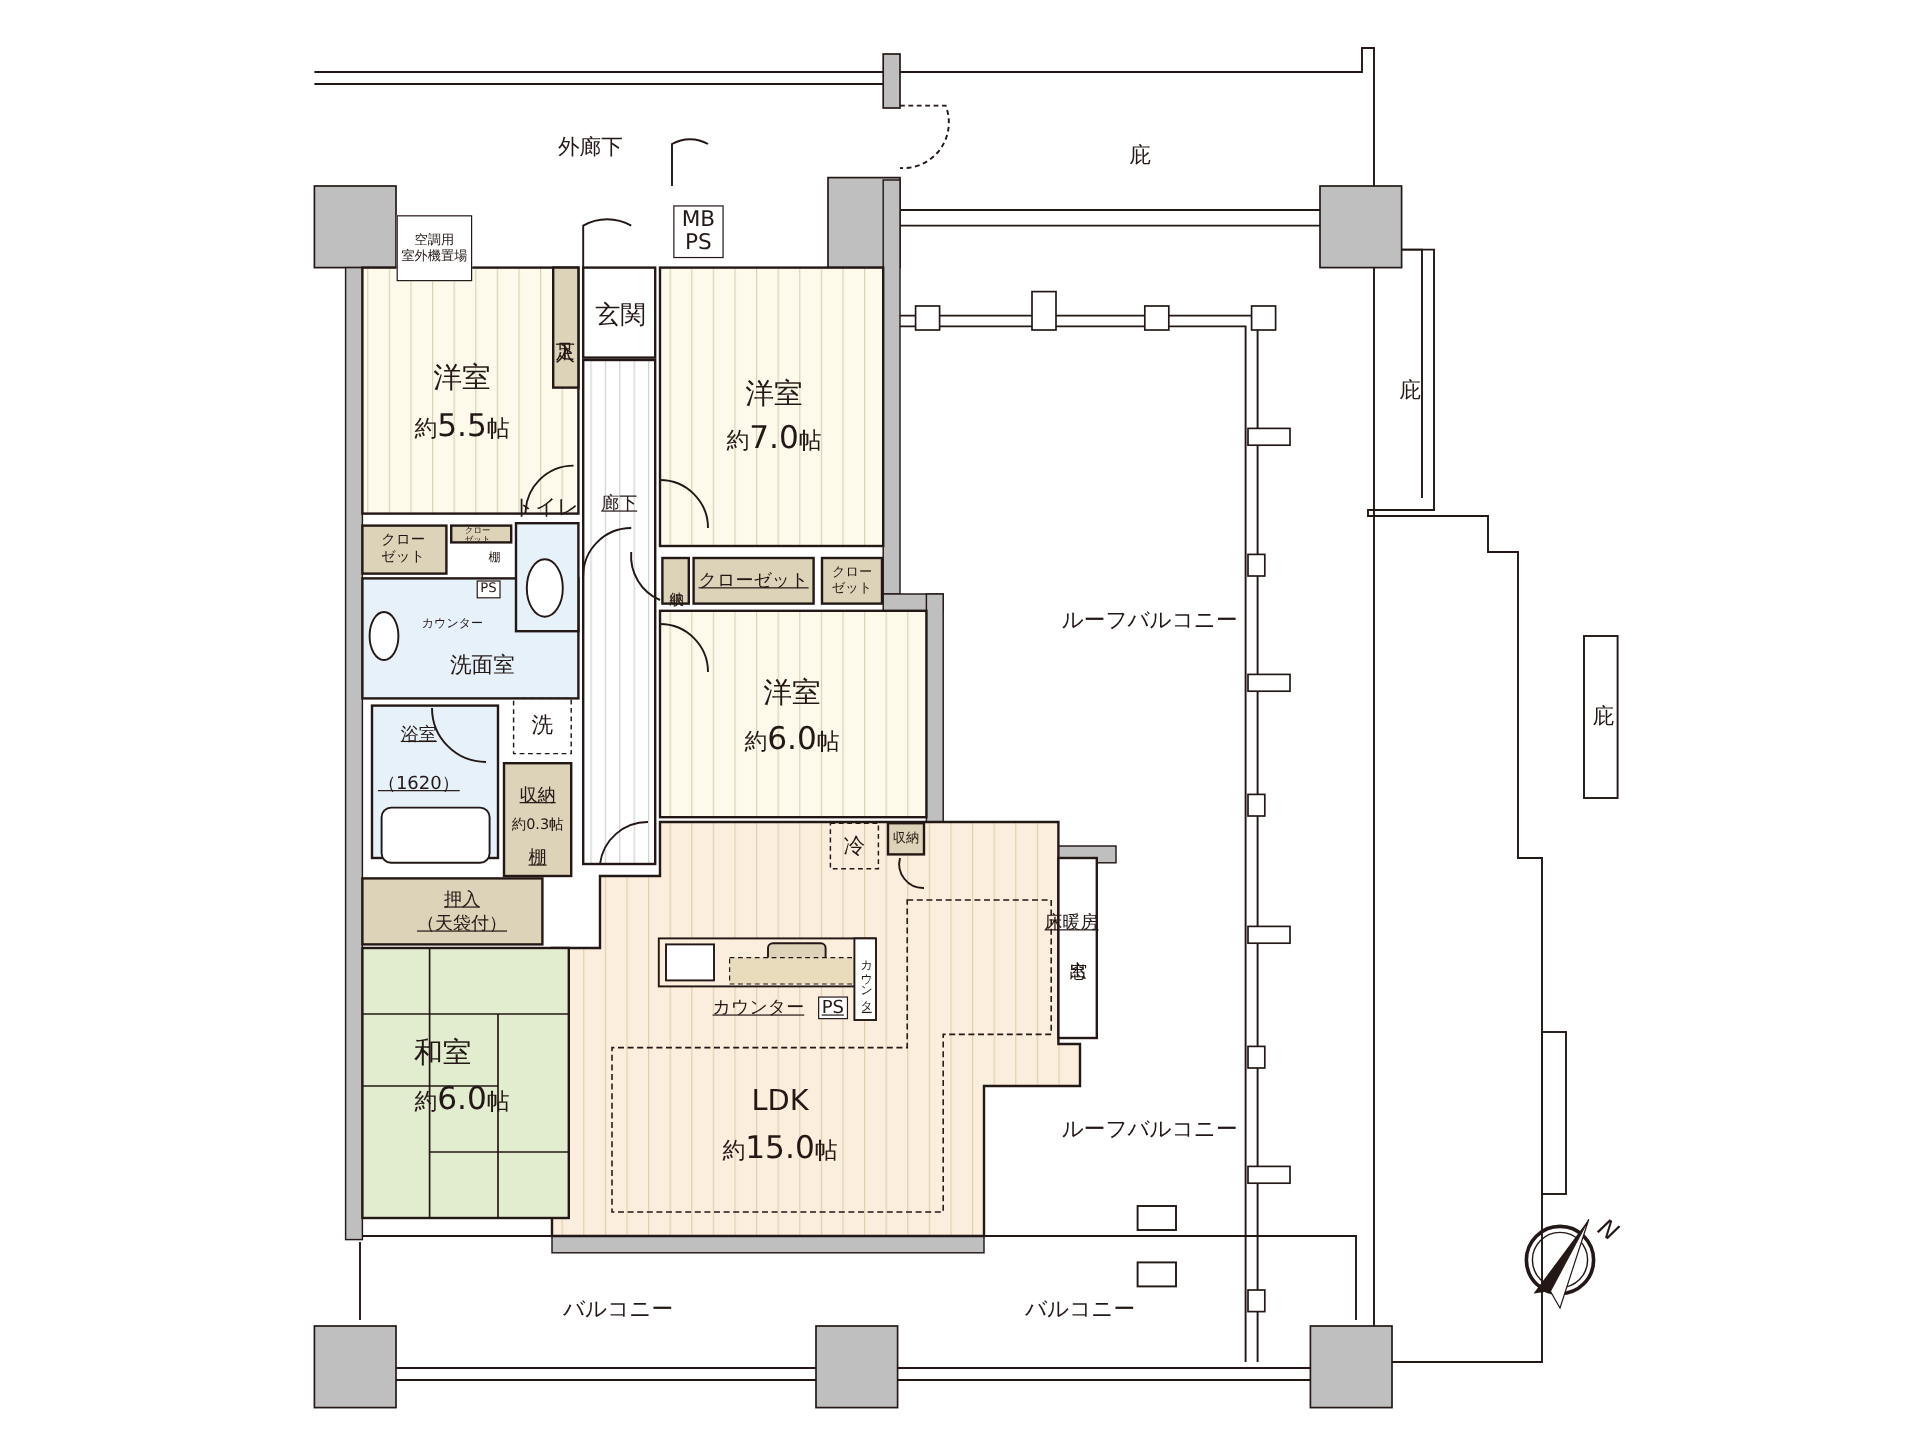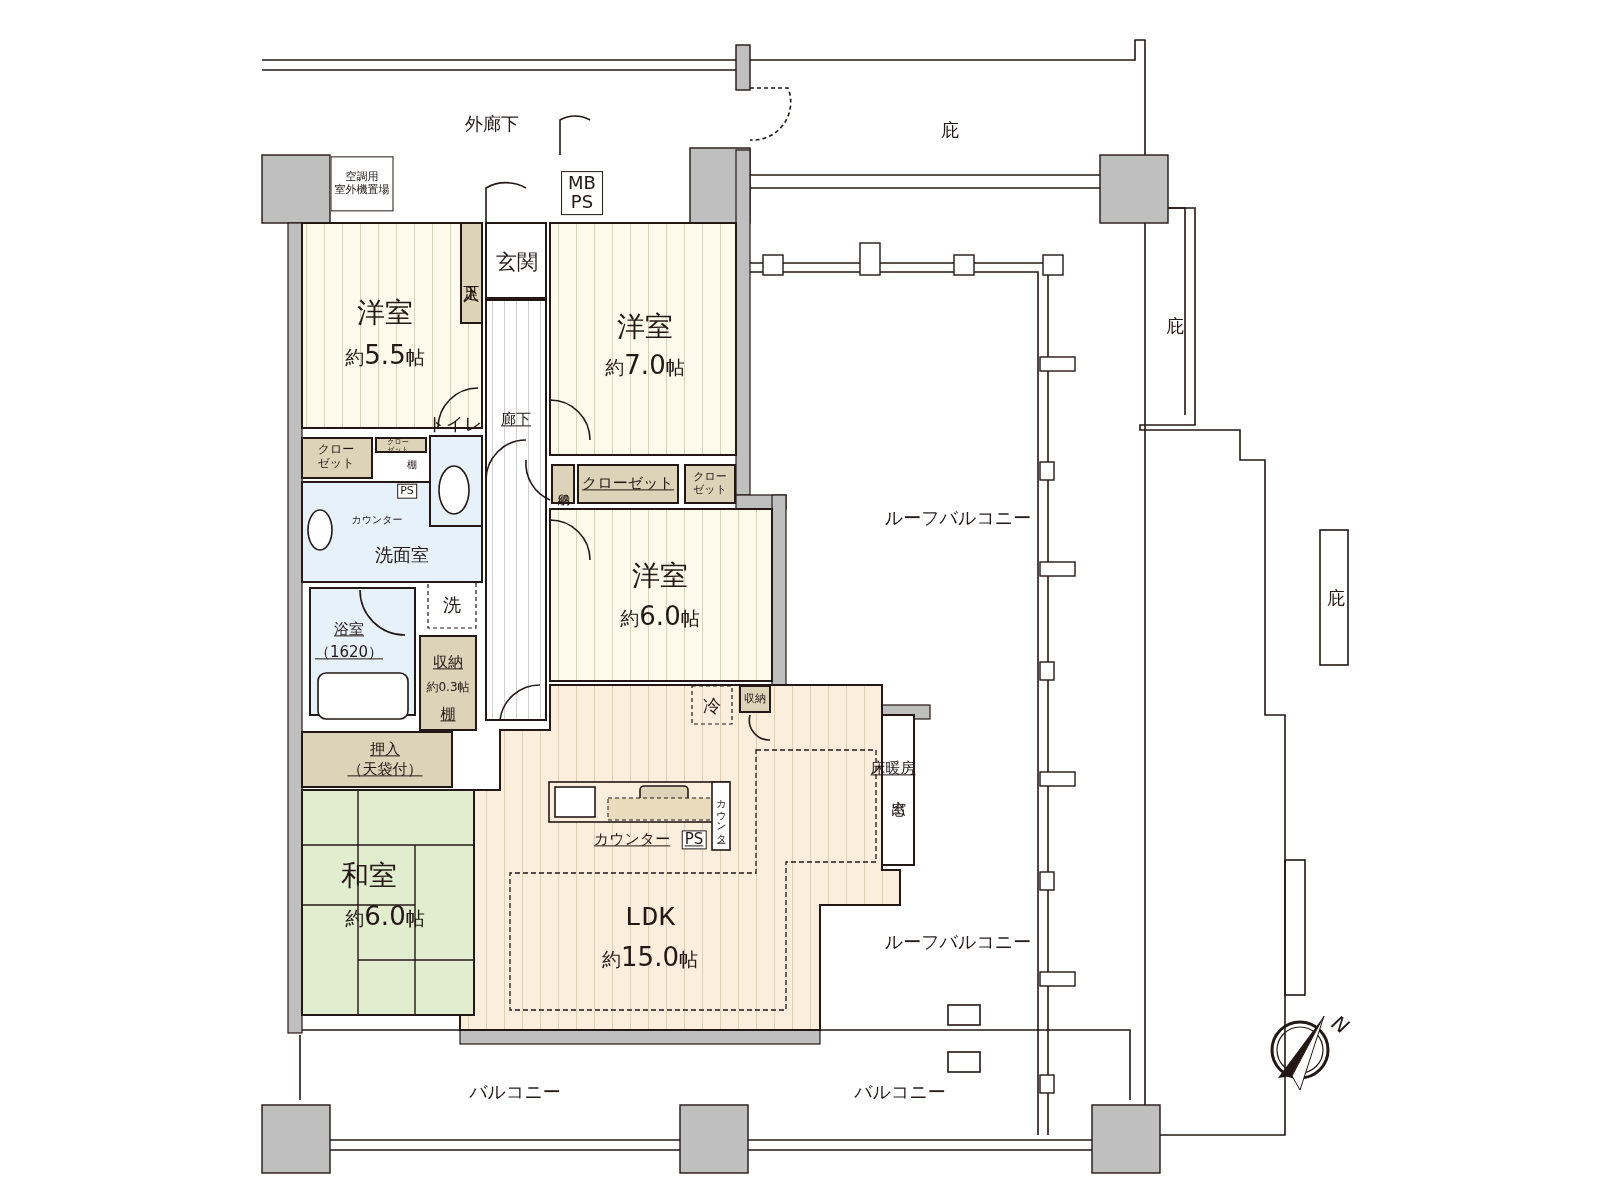--- a/index.html
+++ b/index.html
@@ -1,19 +1,19 @@
 <!DOCTYPE html>
 <html><head>
 <meta charset="utf-8">
 <style>
   html,body{margin:0;padding:0;background:#fff;}
   body{width:1600px;height:1200px;position:relative;overflow:hidden;font-family:"DejaVu Sans","Liberation Sans",sans-serif;color:#231815;}
   #plan{position:absolute;left:0;top:0;width:1600px;height:1200px;}
   .lbl{position:absolute;white-space:nowrap;transform:translate(-50%,-50%);text-align:center;line-height:1.15;}
-  .big{font-size:28px;font-family:Liberation Mono, monospace;}
+  .big{font-size:24px;}
   .area{font-size:19px;}
   .area b{font-weight:normal;font-size:26px;}
   .mid{font-size:18px;}
   .sm{font-size:15px;text-decoration:underline;}
   .xs{font-size:11px;}
   .vert{writing-mode:vertical-rl;text-orientation:upright;transform:translate(-50%,-50%);}
 </style>
 </head>
 <body>
 
@@ -166,21 +166,21 @@
 </svg>
 
 <div class="lbl mid" style="left:492px;top:124px">外廊下</div>
 <div class="lbl mid" style="left:950px;top:130px">庇</div>
 <div class="lbl mid" style="left:1175px;top:326px">庇</div>
 <div class="lbl mid" style="left:1336px;top:598px">庇</div>
 <div class="lbl mid" style="left:958px;top:518px">ルーフバルコニー</div>
 <div class="lbl mid" style="left:958px;top:942px">ルーフバルコニー</div>
 <div class="lbl mid" style="left:515px;top:1092px">バルコニー</div>
 <div class="lbl mid" style="left:900px;top:1092px">バルコニー</div>
-<div class="lbl xs" style="left:362px;top:184px;border:1px solid #231815;background:#fff;padding:14px 3px"><span>空調用</span><br><span>室外機置場</span></div>
+<div class="lbl xs" style="left:362px;top:207px;border:1px solid #231815;background:#fff;padding:14px 3px"><span>空調用</span><br><span>室外機置場</span></div>
 <div class="lbl mid" style="left:582px;top:193px;line-height:1.05;background:#fff;border:1.5px solid #231815;padding:2px 6px"><span>MB</span><br><span>PS</span></div>
 <div class="lbl" style="left:1340px;top:1025px;font-style:italic;font-size:20px;transform:translate(-50%,-50%) rotate(35deg)">N</div>
 
 <div class="lbl big" style="left:385px;top:315px">洋室</div>
 <div class="lbl area" style="left:385px;top:356px"><span>約</span><b>5.5</b><span>帖</span></div>
 
 <div class="lbl big" style="left:645px;top:329px">洋室</div>
 <div class="lbl area" style="left:645px;top:366px"><span>約</span><b>7.0</b><span>帖</span></div>
 
 <div class="lbl big" style="left:660px;top:578px">洋室</div>
@@ -190,21 +190,21 @@
 <div class="lbl area" style="left:385px;top:917px"><span>約</span><b>6.0</b><span>帖</span></div>
 
 <div class="lbl big" style="left:650px;top:918px">LDK</div>
 <div class="lbl area" style="left:650px;top:958px"><span>約</span><b>15.0</b><span>帖</span></div>
 
 <div class="lbl" style="left:517px;top:262px;font-size:21px">玄関</div>
 <div class="lbl vert" style="left:471px;top:273px;font-size:16px">下足入</div>
 <div class="lbl sm" style="left:516px;top:420px">廊下</div>
 <div class="lbl mid" style="left:455px;top:424px">トイレ</div>
 <div class="lbl mid" style="left:402px;top:555px">洗面室</div>
-<div class="lbl sm" style="left:349px;top:630px">浴室</div>
+<div class="lbl sm" style="left:349px;top:612px">浴室</div>
 <div class="lbl sm" style="left:349px;top:653px">（1620）</div>
 <div class="lbl mid" style="left:452px;top:605px">洗</div>
 
 <div class="lbl sm" style="left:448px;top:663px">収納</div>
 <div class="lbl xs" style="left:448px;top:688px;font-size:12px"><span>約</span><span>0.3</span><span>帖</span></div>
 <div class="lbl sm" style="left:448px;top:715px">棚</div>
 <div class="lbl xs" style="left:412px;top:465px;font-size:10px">棚</div>
 
 <div class="lbl xs" style="left:336px;top:457px;font-size:12px;white-space:pre-line">クロー
 ゼット</div>

